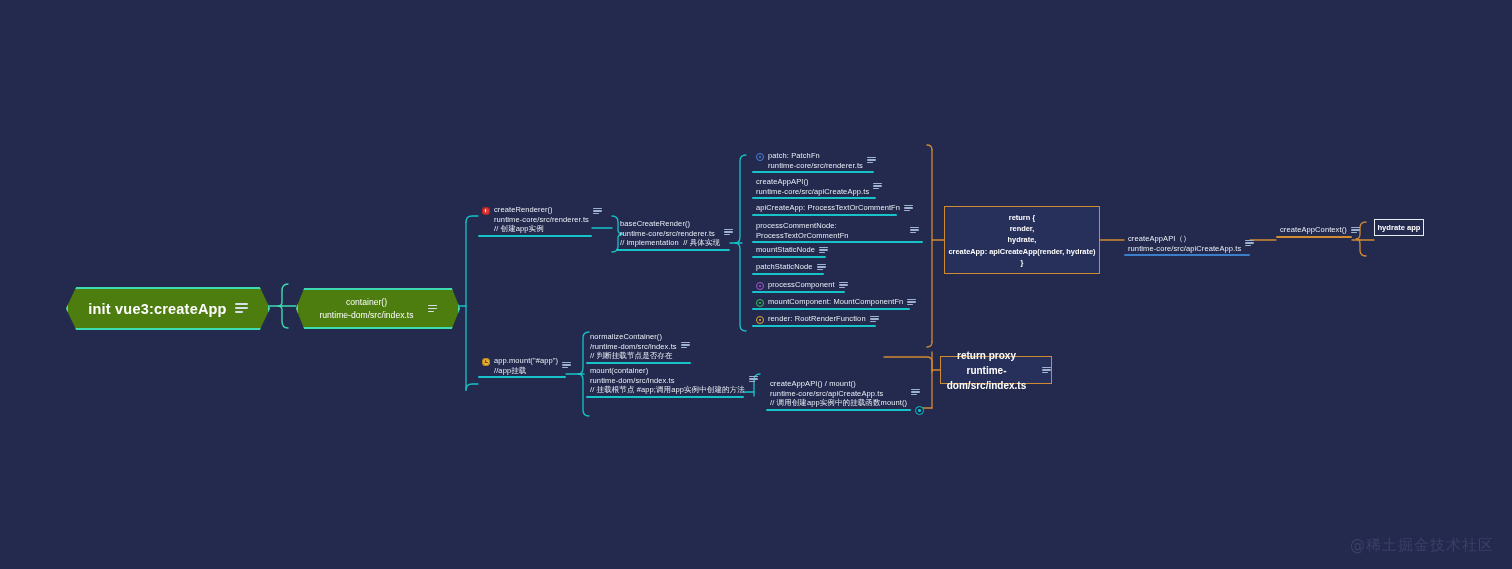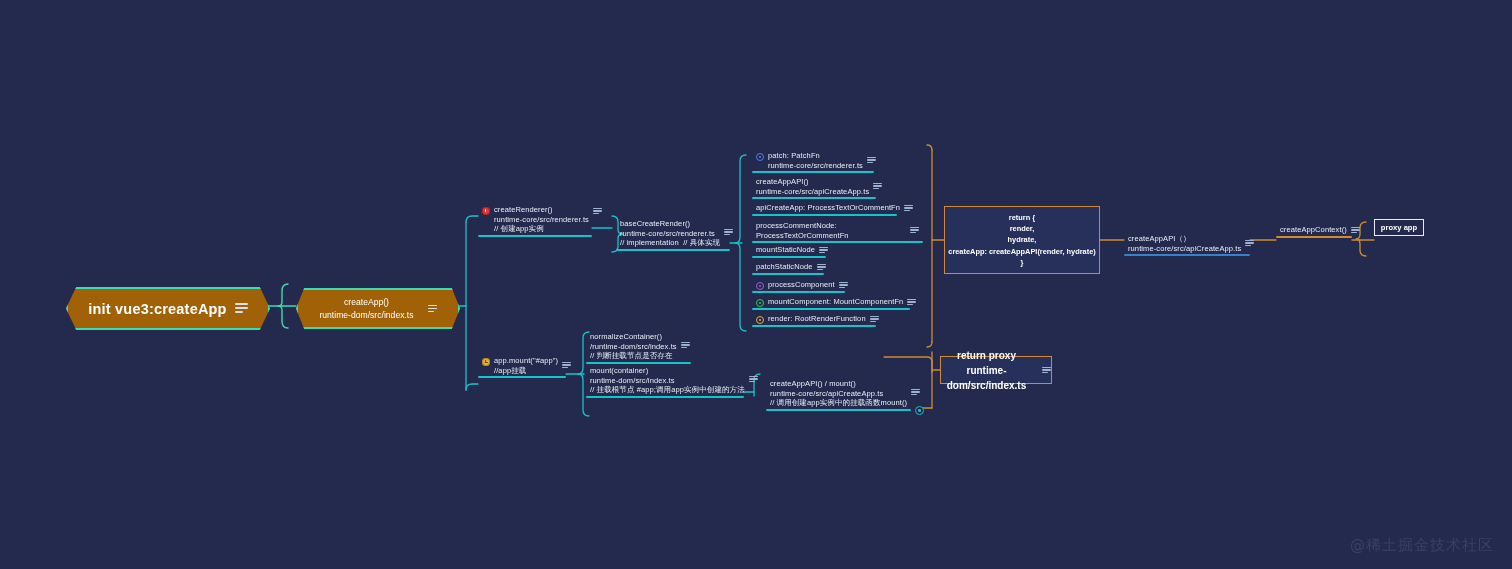--- a/index.html
+++ b/index.html
@@ -21,21 +21,21 @@
   
   .ul-node{padding:2px 4px 3px 4px;}
   .ul-node .ul-bar{position:absolute;left:0;bottom:0;height:2px;width:100%;background:#16c3c9;border-radius:1px;}
   .ul-node .txt{font-size:7.5px;color:#e9edf7;letter-spacing:.1px;}
 
   
   .hex{
     position:absolute;display:flex;align-items:center;justify-content:center;
     border:2px solid #3ddbb0;
     clip-path:polygon(5% 0,95% 0,100% 50%,95% 100%,5% 100%,0 50%);
-    background:#a16207;
+    background:#4d7c0f;
   }
   .hex-inner{
     position:absolute;inset:0;display:flex;align-items:center;justify-content:center;
     gap:8px;
   }
   .hex.root .txt{font-size:14.5px;font-weight:bold;color:#ffffff;letter-spacing:.2px;}
   .hex.lvl2 .txt{font-size:8.6px;color:#ffffff;text-align:center;line-height:1.4;}
 
   
   .box{border:1.4px solid #d08a32;background:#27305a;display:flex;align-items:center;justify-content:center;text-align:center;}
@@ -139,21 +139,21 @@
       <span class="menu-ico">
           <i></i>
           <i></i>
           <i></i>
         </span>
     </div>
   </div>
 
   <div class="hex lvl2" style="left:296px;top:288px;width:160px;height:37px;">
     <div class="hex-inner" style="gap:14px;">
-      <span class="txt"><span>createApp()</span><br><span>runtime-dom/src/index.ts</span></span>
+      <span class="txt"><span>container()</span><br><span>runtime-dom/src/index.ts</span></span>
       <span class="menu-ico">
           <i></i>
           <i></i>
           <i></i>
         </span>
     </div>
   </div>
 
   <div class="node ul-node" style="left:478px;top:203px;width:114px;">
     <div class="row">
@@ -286,21 +286,21 @@
       <span class="menu-ico" style="margin-left:auto;margin-top:1px;">
           <i></i>
           <i></i>
           <i></i>
         </span>
     </div>
     <span class="ul-bar"></span>
   </div>
 
   <div class="node box retblk" style="left:944px;top:206px;width:156px;height:68px;">
-    <span class="txt"><span>return {</span><br><span>render,</span><br><span>hydrate,</span><br><span>createApp: createAppAPI(render, hydrate)</span><br><span>}</span></span>
+    <span class="txt"><span>return {</span><br><span>render,</span><br><span>hydrate,</span><br><span>createApp: apiCreateApp(render, hydrate)</span><br><span>}</span></span>
   </div>
 
   <div class="node ul-node" style="left:1124px;top:232px;width:126px;">
     <div class="row">
       <span class="lbl txt"><span>createAppAPI（）</span><br><span>runtime-core/src/apiCreateApp.ts</span></span>
       <span class="menu-ico" style="margin-left:auto;margin-top:5px;">
           <i></i>
           <i></i>
           <i></i>
         </span>
@@ -314,21 +314,21 @@
       <span class="menu-ico" style="margin-left:auto;margin-top:1px;">
           <i></i>
           <i></i>
           <i></i>
         </span>
     </div>
     <span class="ul-bar" style="background:#d08a32;"></span>
   </div>
 
   <div class="node box white" style="left:1374px;top:219px;width:50px;height:17px;">
-    <span class="txt">proxy app</span>
+    <span class="txt">hydrate app</span>
   </div>
 
   <div class="node ul-node" style="left:478px;top:354px;width:88px;">
     <div class="row">
       <span class="dot yellow"></span>
       <span class="lbl txt"><span>app.mount("#app")</span><br><span>//app挂载</span></span>
       <span class="menu-ico" style="margin-left:auto;margin-top:5px;">
           <i></i>
           <i></i>
           <i></i>

